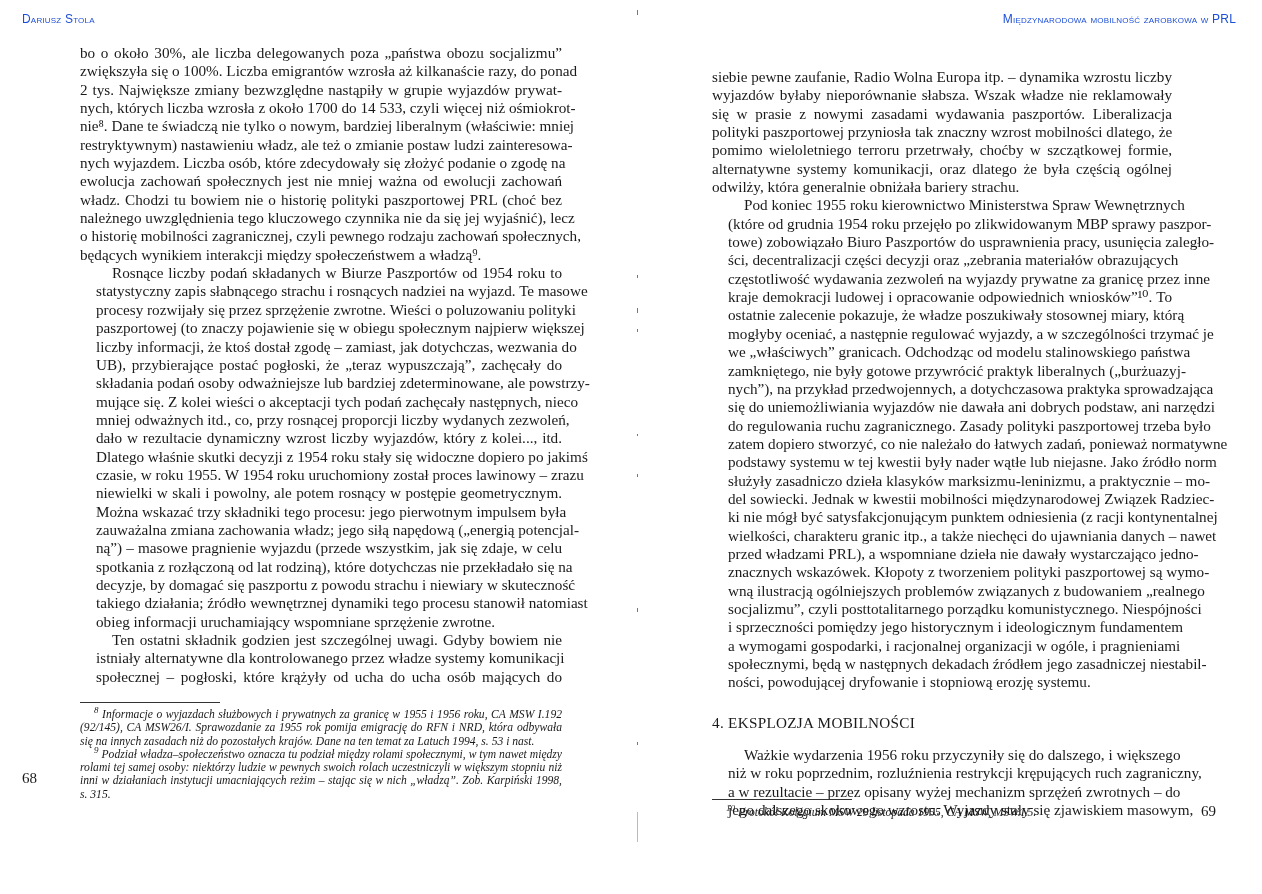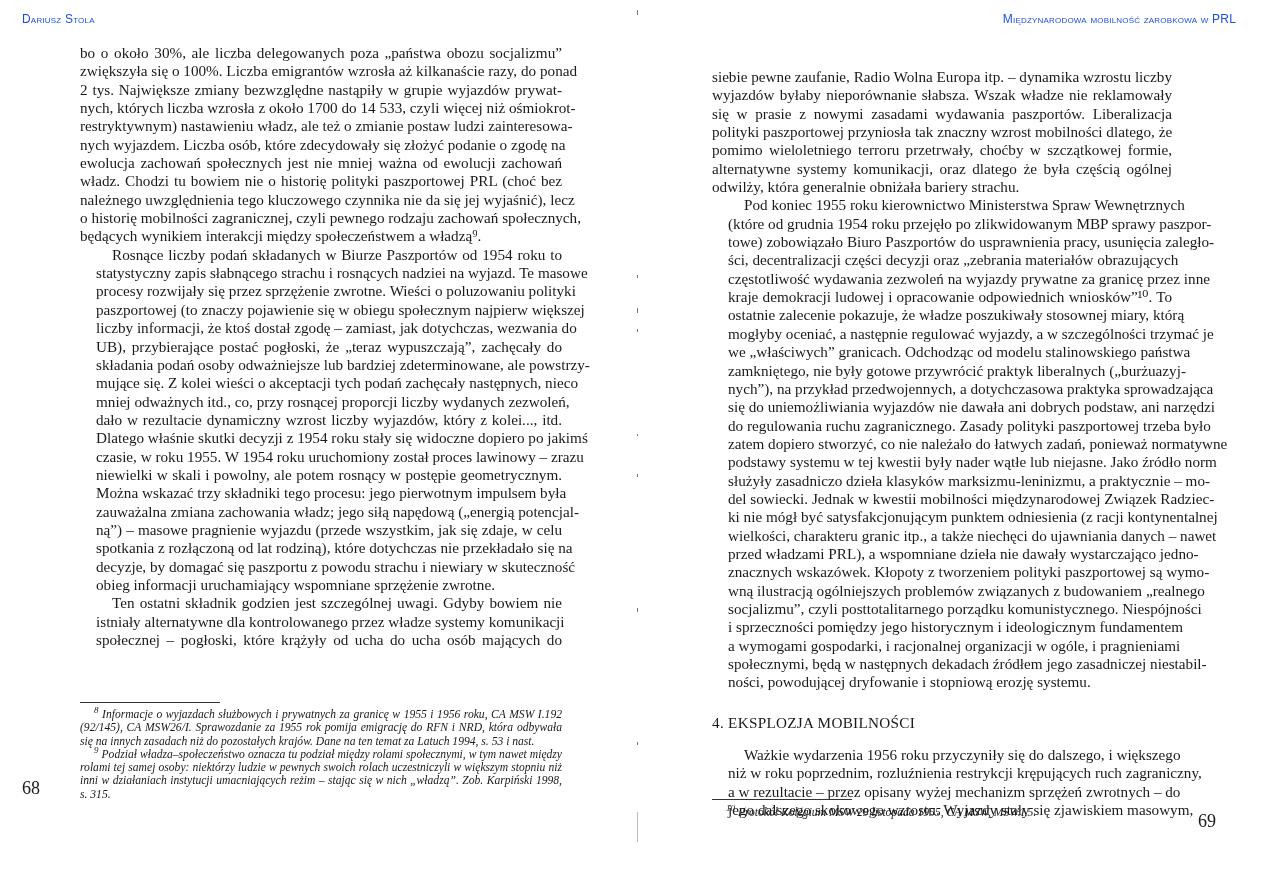--- a/index.html
+++ b/index.html
@@ -22,37 +22,38 @@
   sup { font-size: 9px; line-height: 0; vertical-align: super; }
   .section-heading { text-align: left; font-size: 15.2px; margin: 22px 0 14px 0; letter-spacing: 0.3px; }
   .footnote-rule { position: absolute; height: 1px; background: #333; }
   .page-left .footnote-rule { left: 80px; top: 702px; width: 140px; }
   .page-right .footnote-rule { left: 80px; top: 799px; width: 140px; }
   .footnotes { position: absolute; font-size: 11.6px; line-height: 13.3px; text-align: justify; font-style: italic; }
   .page-left .footnotes { left: 80px; width: 482px; top: 708px; }
   .page-right .footnotes { left: 80px; width: 460px; top: 806px; }
   .footnotes p { margin: 0; }
   .footnotes .fn-indent { text-indent: 14px; }
-  .folio { position: absolute; font-size: 18px; margin-top: 8px; }
+  .folio { position: absolute; font-size: 15px; }
   .page-left .folio { left: 22px; top: 770px; }
   .page-right .folio { right: 46px; top: 803px; }
   .gutter-mark { position: absolute; left: 637px; width: 1px; background: #777; }
 </style>
 </head>
 <body>
 
 <div class="page page-left">
   <div class="running-head">Dariusz Stola</div>
 
   <div class="body-text">
     <p>
       <span class="ln">bo o około 30%, ale liczba delegowanych poza „państwa obozu socjalizmu”</span>
       <span class="ln">zwiększyła się o 100%. Liczba emigrantów wzrosła aż kilkanaście razy, do ponad</span>
       <span class="ln">2 tys. Największe zmiany bezwzględne nastąpiły w grupie wyjazdów prywat-</span>
       <span class="ln">nych, których liczba wzrosła z około 1700 do 14 533, czyli więcej niż ośmiokrot-</span>
+      <span class="ln">nie⁸. Dane te świadczą nie tylko o nowym, bardziej liberalnym (właściwie: mniej</span>
       <span class="ln">restryktywnym) nastawieniu władz, ale też o zmianie postaw ludzi zainteresowa-</span>
       <span class="ln">nych wyjazdem. Liczba osób, które zdecydowały się złożyć podanie o zgodę na</span>
       <span class="ln">ewolucja zachowań społecznych jest nie mniej ważna od ewolucji zachowań</span>
       <span class="ln">władz. Chodzi tu bowiem nie o historię polityki paszportowej PRL (choć bez</span>
       <span class="ln">należnego uwzględnienia tego kluczowego czynnika nie da się jej wyjaśnić), lecz</span>
       <span class="ln">o historię mobilności zagranicznej, czyli pewnego rodzaju zachowań społecznych,</span>
       <span class="ln last">będących wynikiem interakcji między społeczeństwem a władzą⁹.</span>
     </p>
     <p class="indent">
       <span class="ln" style="padding-left:16px">Rosnące liczby podań składanych w Biurze Paszportów od 1954 roku to</span>
@@ -66,20 +67,21 @@
       <span class="ln">mniej odważnych itd., co, przy rosnącej proporcji liczby wydanych zezwoleń,</span>
       <span class="ln">dało w rezultacie dynamiczny wzrost liczby wyjazdów, który z kolei..., itd.</span>
       <span class="ln">Dlatego właśnie skutki decyzji z 1954 roku stały się widoczne dopiero po jakimś</span>
       <span class="ln">czasie, w roku 1955. W 1954 roku uruchomiony został proces lawinowy – zrazu</span>
       <span class="ln">niewielki w skali i powolny, ale potem rosnący w postępie geometrycznym.</span>
       <span class="ln">Można wskazać trzy składniki tego procesu: jego pierwotnym impulsem była</span>
       <span class="ln">zauważalna zmiana zachowania władz; jego siłą napędową („energią potencjal-</span>
       <span class="ln">ną”) – masowe pragnienie wyjazdu (przede wszystkim, jak się zdaje, w celu</span>
       <span class="ln">spotkania z rozłączoną od lat rodziną), które dotychczas nie przekładało się na</span>
       <span class="ln">decyzje, by domagać się paszportu z powodu strachu i niewiary w skuteczność</span>
+      <span class="ln">takiego działania; źródło wewnętrznej dynamiki tego procesu stanowił natomiast</span>
       <span class="ln last">obieg informacji uruchamiający wspomniane sprzężenie zwrotne.</span>
     </p>
     <p class="indent">
       <span class="ln" style="padding-left:16px">Ten ostatni składnik godzien jest szczególnej uwagi. Gdyby bowiem nie</span>
       <span class="ln">istniały alternatywne dla kontrolowanego przez władze systemy komunikacji</span>
       <span class="ln">społecznej – pogłoski, które krążyły od ucha do ucha osób mających do</span>
     </p>
   </div>
 
   <div class="footnote-rule"></div>

